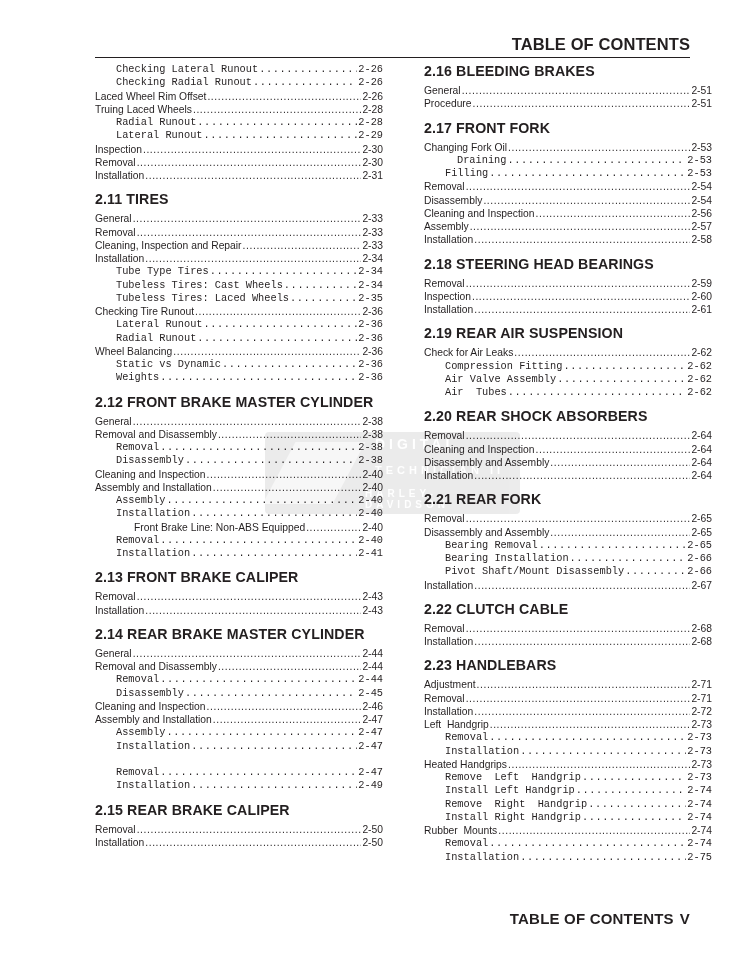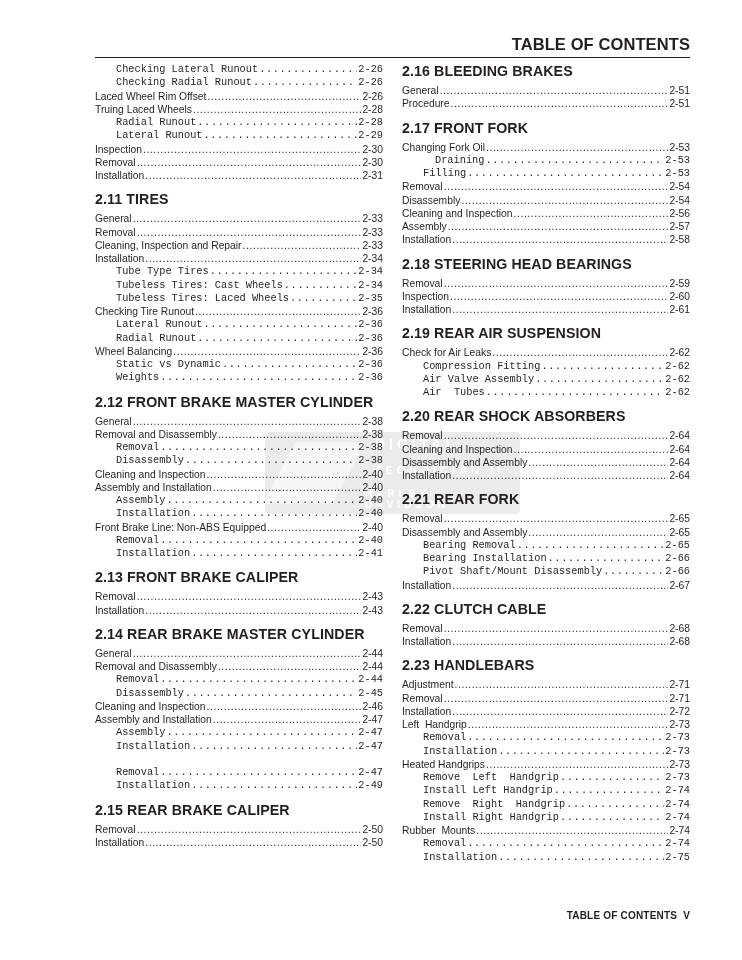--- a/index.html
+++ b/index.html
@@ -10,21 +10,21 @@
   .page-header {
     position: absolute; left: 95px; top: 34px; width: 595px; height: 23px;
     border-bottom: 1.5px solid #231f20;
   }
   .page-title {
     position: absolute; right: 0; top: 0;
     font-size: 16.5px; font-weight: bold; letter-spacing: 0.1px; line-height: 20px;
   }
   .col { position: absolute; top: 63px; width: 288px; }
   .col-left { left: 95px; }
-  .col-right { left: 402px; }
+  .col-right { left: 424px; }
   .section { margin: 0; }
   .section-title {
     font-size: 14.2px; font-weight: bold; line-height: 17px;
     margin: 9px 0 4px 0; letter-spacing: 0.1px; white-space: nowrap;
   }
   .entry {
     display: flex; align-items: baseline; font-size: 10.3px; line-height: 13.25px;
     height: 13.25px; white-space: nowrap; overflow: hidden;
   }
   .entry.indent { padding-left: 21px; font-family: Liberation Mono, monospace; }
@@ -32,21 +32,21 @@
   .entry .dots {
     flex: 1 1 auto; overflow: hidden; margin: 0 1px;
     letter-spacing: 0.6px; color: #231f20;
   }
   .entry .dots::after {
     content: "................................................................................................................................................................";
   }
   .entry .page { flex: 0 0 auto; }
   .footer {
     position: absolute; right: 52px; top: 910px;
-    font-size: 10px; font-weight: bold; letter-spacing: 0.2px;
+    font-size: 15px; font-weight: bold; letter-spacing: 0.2px;
   }
   .footer .pnum { margin-left: 6px; }
   .watermark {
     position: absolute; left: 265px; top: 432px; width: 255px; height: 82px;
     opacity: 0.13; pointer-events: none;
   }
   .watermark .wm-box {
     position: absolute; left: 0; top: 0; width: 255px; height: 82px;
     background: #6d6d6d; border-radius: 4px;
   }
@@ -227,21 +227,21 @@
         <span class="label" style="white-space: pre;">Assembly</span>
         <span class="dots"></span>
         <span class="page">2-40</span>
       </div>
       <div class="entry indent">
         <span class="label" style="white-space: pre;">Installation</span>
         <span class="dots"></span>
         <span class="page">2-40</span>
       </div>
       <div class="entry">
-        <span class="label" style="white-space: pre;">Front Brake Line: Non-ABS Equipped</span>
+        <span class="label" style="white-space: pre; margin-left: 39px;">Front Brake Line: Non-ABS Equipped</span>
         <span class="dots"></span>
         <span class="page">2-40</span>
       </div>
       <div class="entry indent">
         <span class="label" style="white-space: pre;">Removal</span>
         <span class="dots"></span>
         <span class="page">2-40</span>
       </div>
       <div class="entry indent">
         <span class="label" style="white-space: pre;">Installation</span>

